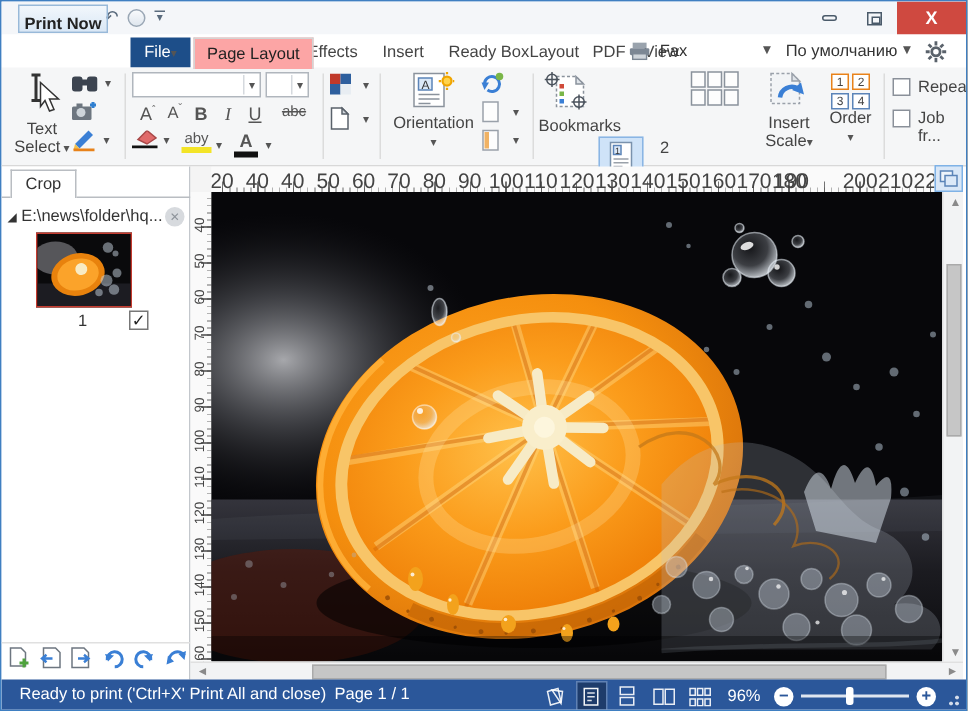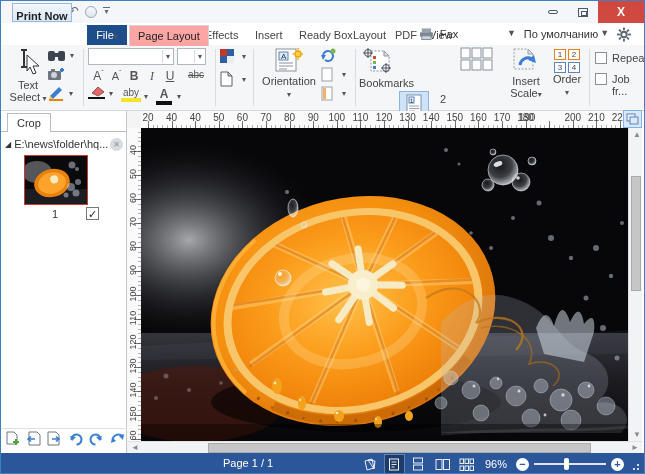--- a/index.html
+++ b/index.html
@@ -60,21 +60,21 @@
   #thumb-num { position:absolute; left:44px; top:97px; width:20px; font-size:11px; color:#333; text-align:center; }
   #thumb-chk { position:absolute; left:85px; top:96px; width:13px; height:13px; border:1px solid #777; background:#fff; font-size:11px; line-height:12px; text-align:center; color:#222; }
   #side-toolbar { position:absolute; left:0; bottom:5px; width:126px; height:20px; border-top:1px solid #e0e0e0; display:flex; align-items:center; gap:6px; padding-left:5px; }
 
   
   #corner { position:absolute; left:126px; top:110px; width:14px; height:17px; background:#f4f4f4; }
   #hruler { position:absolute; left:140px; top:110px; width:482px; height:17px; background:
       repeating-linear-gradient(90deg, rgba(70,70,70,.75) 0 1px, transparent 1px 23.6px) left 6.5px bottom/100% 7px no-repeat,
       repeating-linear-gradient(90deg, rgba(120,120,120,.55) 0 1px, transparent 1px 4.72px) left 6.5px bottom/100% 3px no-repeat,
       #fafafa; overflow:hidden; }
-  .hlab { position:absolute; top:1px; width:22px; text-align:center; font-size:10px; color:#444; }
+  .hlab { position:absolute; top:1px; width:22px; text-align:center; font-size:14px; color:#444; }
   #rulerbtn { position:absolute; left:622px; top:109px; width:19px; height:18px; background:#d9e7f7; border:1px solid #7fb2e6; display:flex; align-items:center; justify-content:center; }
   #vruler { position:absolute; left:126px; top:127px; width:14px; height:313px; background:
       repeating-linear-gradient(180deg, rgba(70,70,70,.75) 0 1px, transparent 1px 24px) right top -1px/7px 100% no-repeat,
       repeating-linear-gradient(180deg, rgba(120,120,120,.55) 0 1px, transparent 1px 4.8px) right top -1px/3px 100% no-repeat,
       #fafafa; overflow:hidden; }
   .vlab { position:absolute; left:-5px; width:22px; text-align:center; font-size:9px; color:#444; transform:rotate(-90deg); }
 
   #canvas { position:absolute; left:140px; top:127px; width:487px; height:313px; background:#000; }
 
   
@@ -654,20 +654,21 @@
     <div id="vthumb"></div>
     <span class="sarrow" style="left:4px;bottom:2px">▼</span>
   </div>
   <div id="hscroll">
     <span class="sarrow" style="left:4px;top:1px">◄</span>
     <div id="hthumb"></div>
     <span class="sarrow" style="right:3px;top:1px">►</span>
   </div>
 
   <div id="statusbar">
+    <span id="status-ready">Ready to print ('Ctrl+X' Print All and close)</span>
     <span id="status-page">Page 1 / 1</span>
     <div id="status-right">
       <span class="vmode">
           <svg width="14" height="13" viewBox="0 0 14 13">
             <g fill="none" stroke="rgba(255,255,255,0.9)">
               <polygon points="2,3 9,1 11,10 4,12"></polygon>
               <polygon points="5,2 12,3 11,11"></polygon>
             </g>
           </svg>
         </span>

